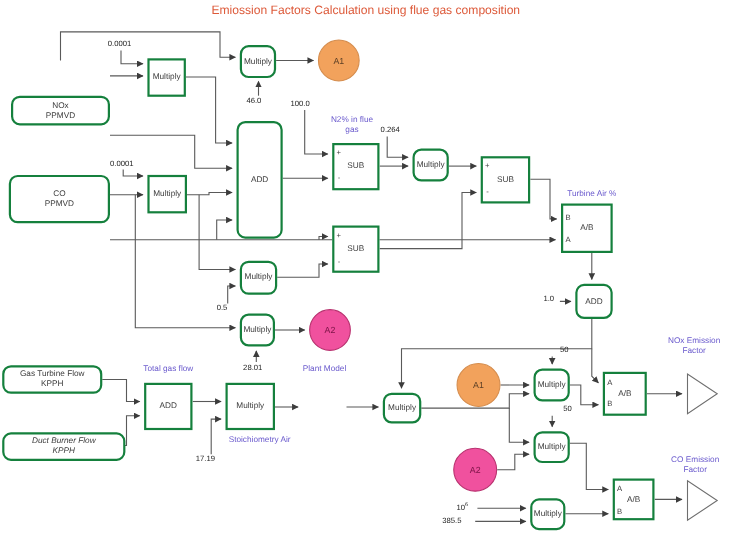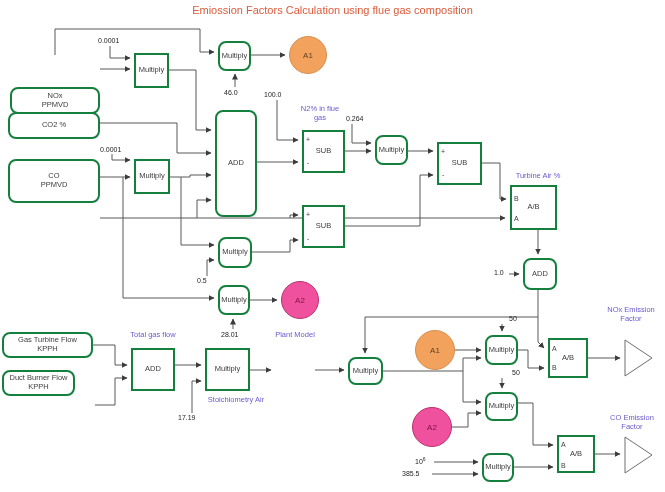--- a/index.html
+++ b/index.html
@@ -83,26 +83,25 @@
       <polyline points="207,276 207,260 214,260" marker-end="url(#arr)"></polyline>
     </g>
     <polygon points="625,340 625,376 652,358" fill="#ffffff" stroke="#6e6e6e"></polygon>
     <polygon points="625,437 625,473 652,455" fill="#ffffff" stroke="#6e6e6e"></polygon>
   </svg>
 
   <div class="title">Emiossion Factors Calculation using flue gas composition</div>
 
   <div class="blk rounded" style="left:10px;top:55px;width:90px;height:27px;margin-top:32px;">NOx
 PPMVD</div>
-  <div class="blk rounded" style="left:8px;top:112px;width:92px;height:27px;">CO2 %</div>
   <div class="blk rounded" style="left:8px;top:159px;width:92px;height:44px;">CO
 PPMVD</div>
   <div class="blk rounded" style="left:2px;top:332px;width:91px;height:26px;">Gas Turbine Flow
 KPPH</div>
-  <div class="blk rounded" style="left:2px;top:370px;width:73px;height:26px;">Duct Burner Flow
+  <div class="blk rounded" style="left:2px;top:393px;width:112px;height:26px;font-style:italic;">Duct Burner Flow
 KPPH</div>
 
   <div class="blk" style="left:134px;top:53px;width:35px;height:35px;">Multiply</div>
   <div class="blk rounded" style="left:218px;top:41px;width:33px;height:30px;">Multiply</div>
   <div class="blk" style="left:134px;top:159px;width:36px;height:35px;">Multiply</div>
   <div class="blk rounded" style="left:215px;top:110px;width:42px;height:107px;">ADD</div>
 
   <div class="blk" style="left:302px;top:130px;width:43px;height:43px;">SUB</div>
   <div class="port" style="left:306px;top:136px;">+</div>
   <div class="port" style="left:307px;top:159px;">-</div>

